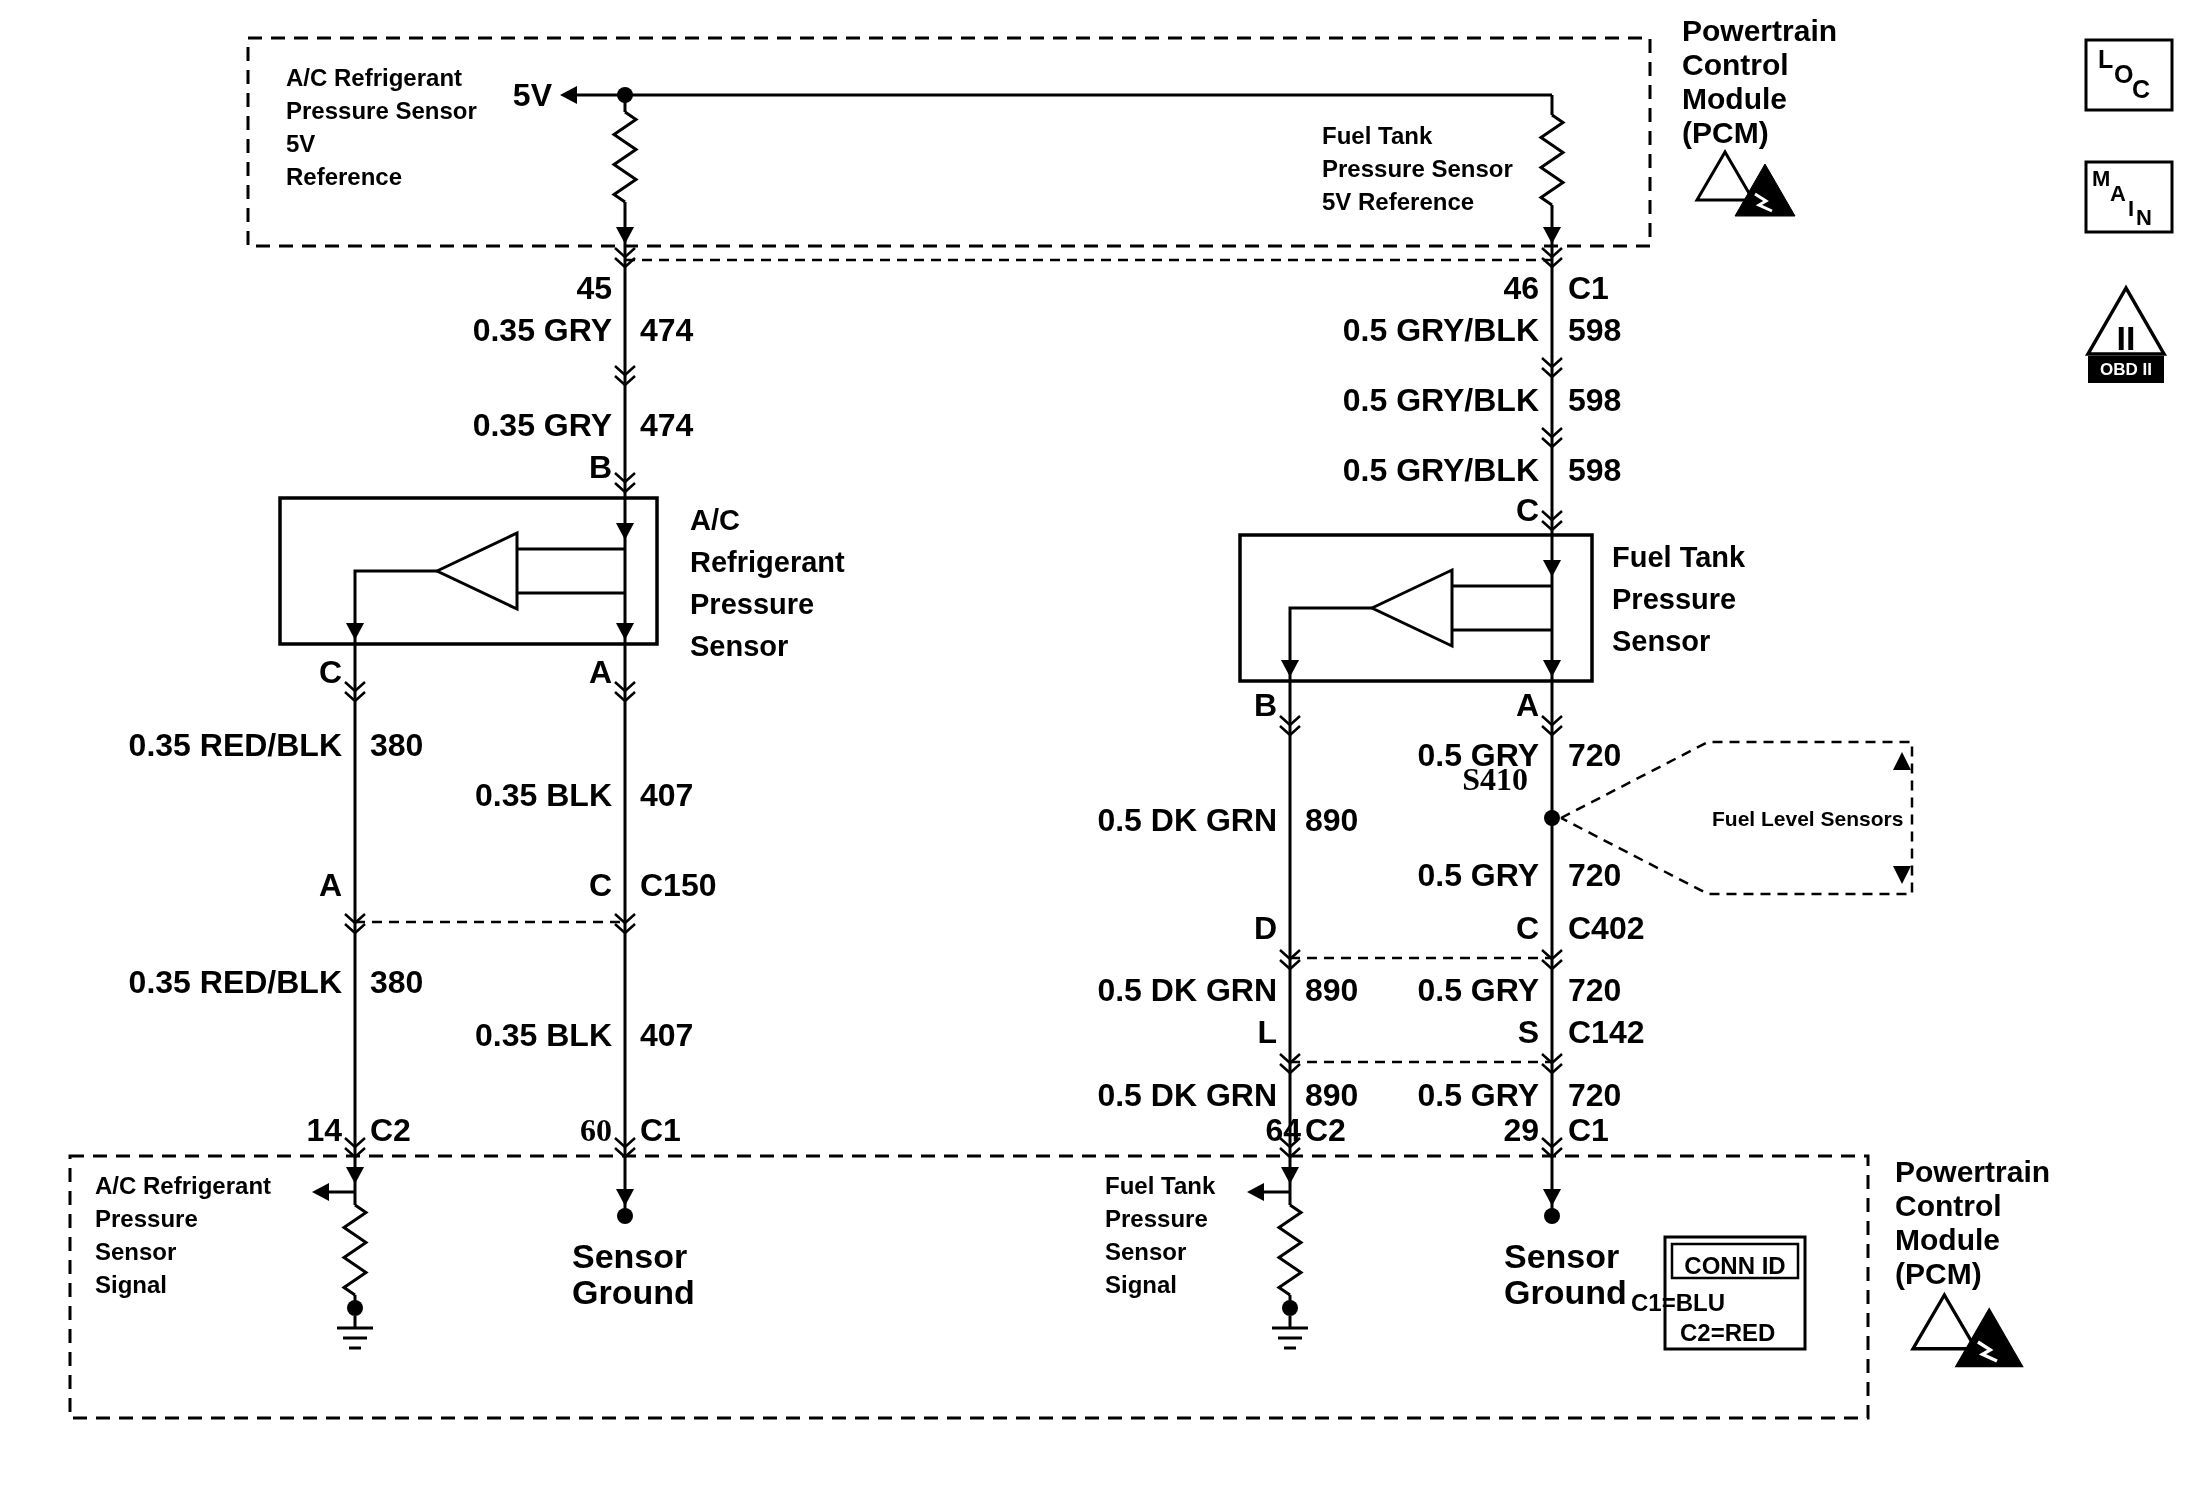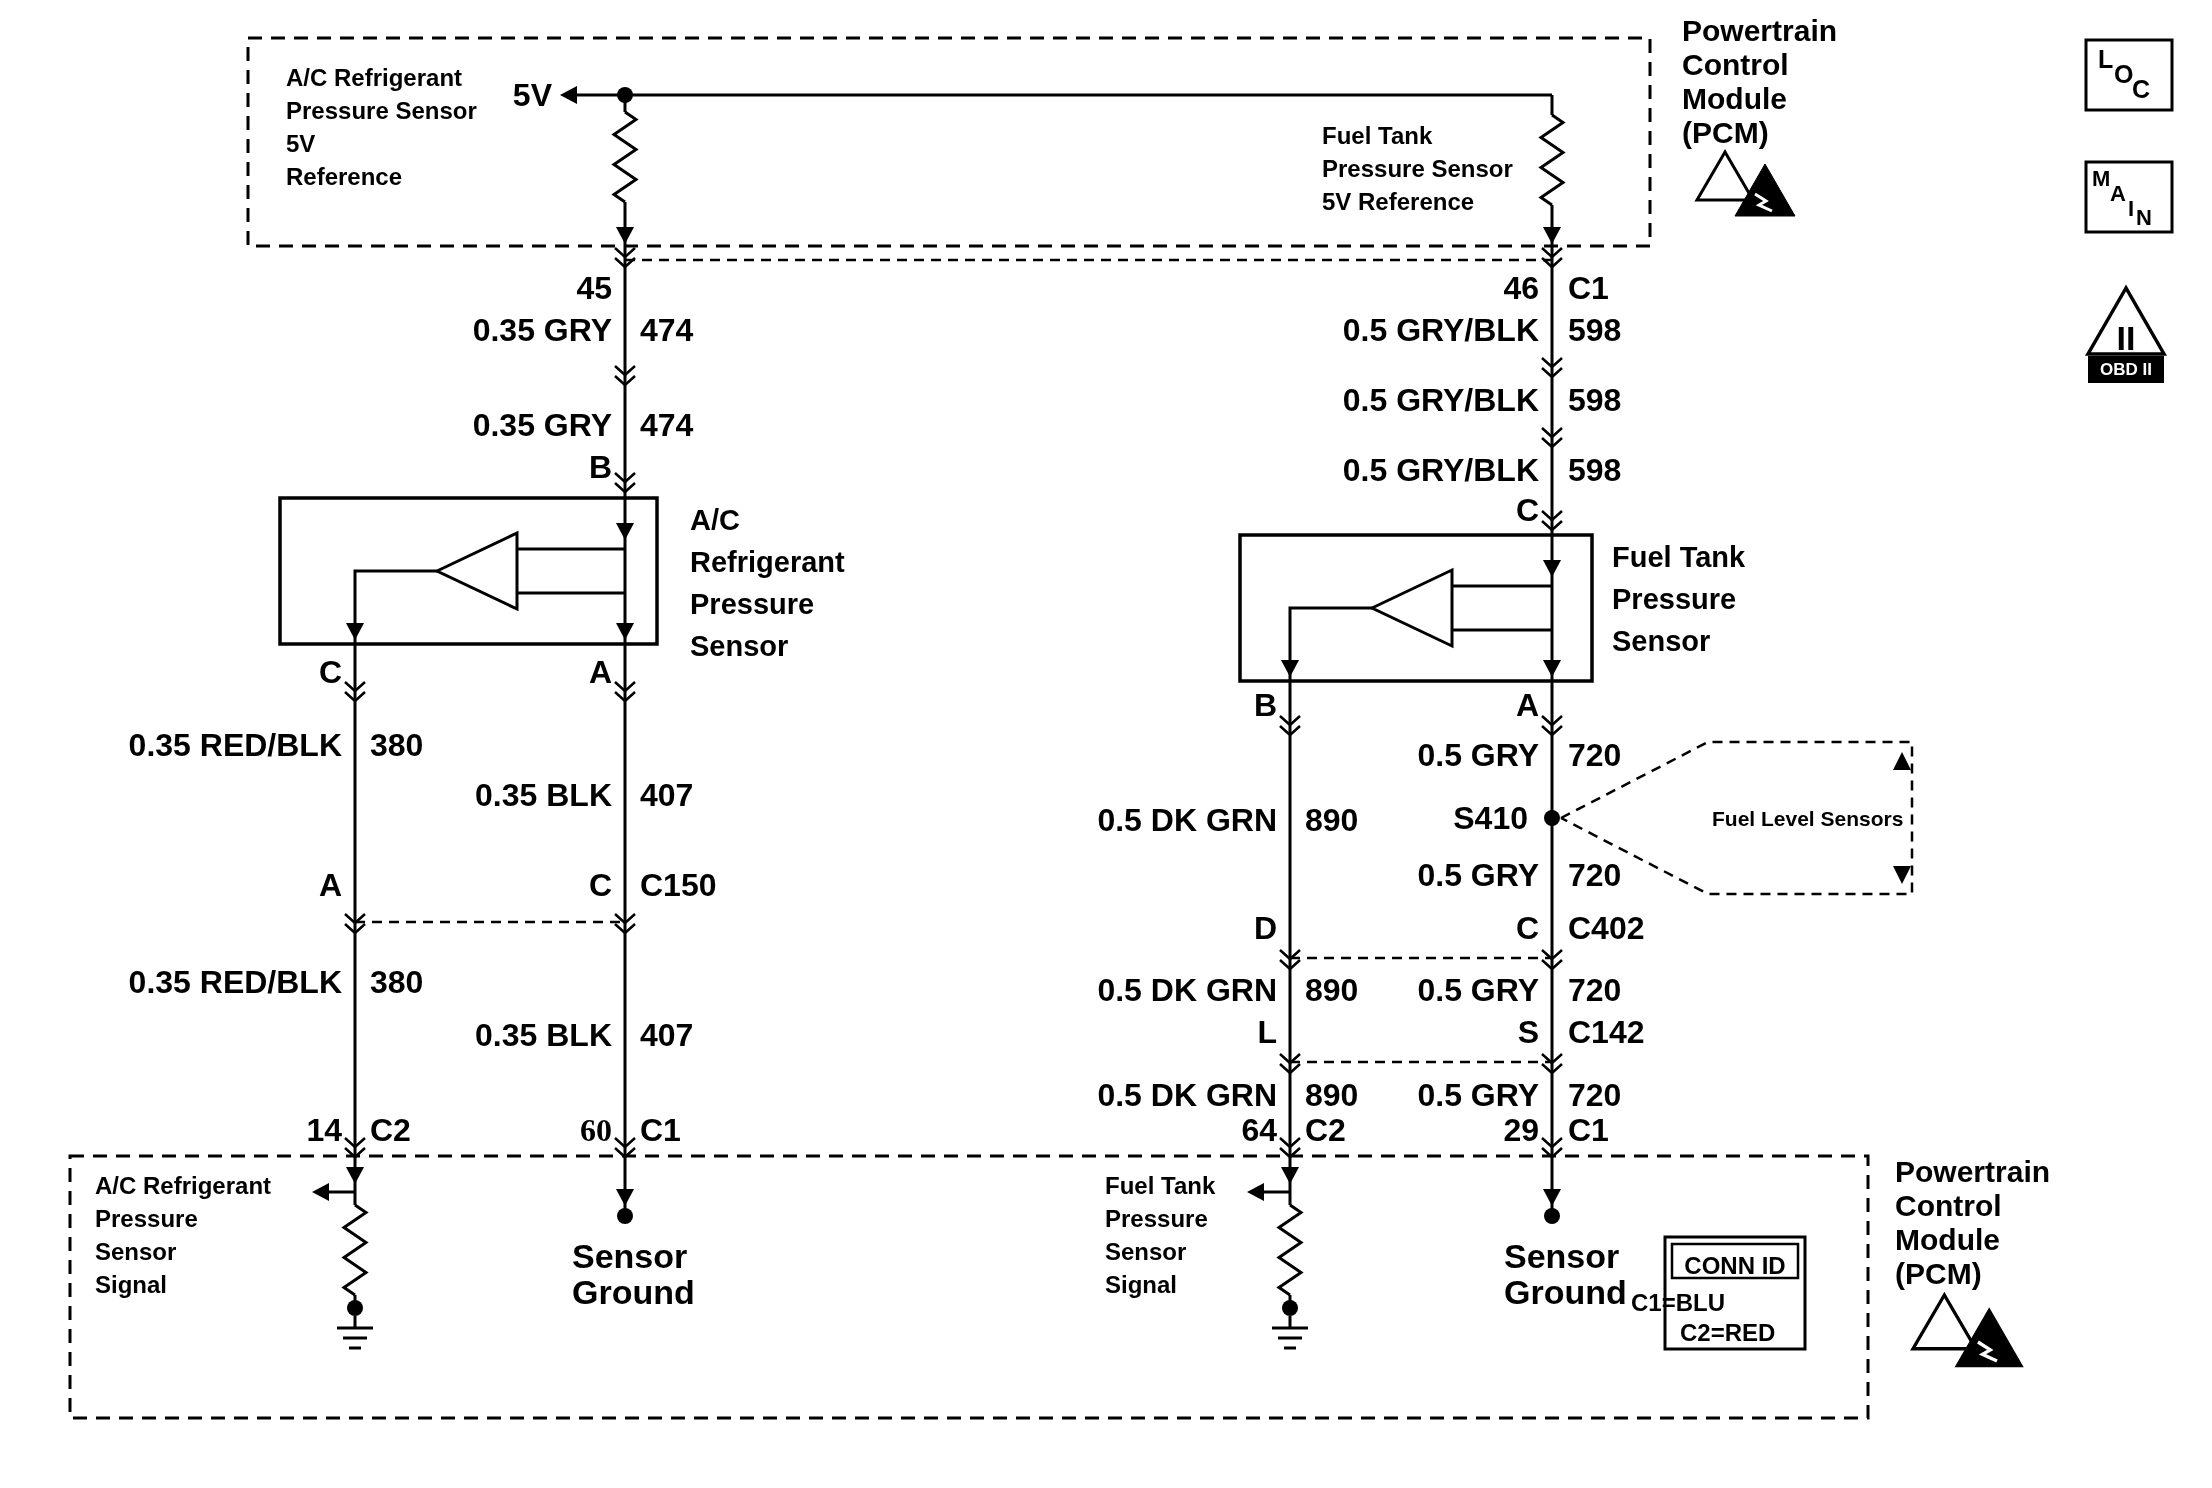--- a/index.html
+++ b/index.html
@@ -224,39 +224,39 @@
   <div class="t s32" style="right:1600px;top:1113px;font-family:Liberation Serif, serif;">60</div>
   <div class="t s32" style="left:640px;top:1113px;">C1</div>
 
   <div class="t s32" style="right:935px;top:688px;">B</div>
   <div class="t s32" style="right:673px;top:688px;">A</div>
 
   <div class="t s32" style="right:673px;top:738px;">0.5 GRY</div>
   <div class="t s32" style="left:1568px;top:738px;">720</div>
   <div class="t s32" style="right:935px;top:803px;">0.5 DK GRN</div>
   <div class="t s32" style="left:1305px;top:803px;">890</div>
-  <div class="t s32" style="right:684px;top:801px;">S410</div>
+  <div class="t s32" style="right:684px;top:762px;font-family:Liberation Serif, serif;">S410</div>
   <div class="t s21" style="left:1712px;top:806px;">Fuel Level Sensors</div>
   <div class="t s32" style="right:673px;top:858px;">0.5 GRY</div>
   <div class="t s32" style="left:1568px;top:858px;">720</div>
   <div class="t s32" style="right:935px;top:911px;">D</div>
   <div class="t s32" style="right:673px;top:911px;">C</div>
   <div class="t s32" style="left:1568px;top:911px;">C402</div>
   <div class="t s32" style="right:935px;top:973px;">0.5 DK GRN</div>
   <div class="t s32" style="left:1305px;top:973px;">890</div>
   <div class="t s32" style="right:673px;top:973px;">0.5 GRY</div>
   <div class="t s32" style="left:1568px;top:973px;">720</div>
   <div class="t s32" style="right:935px;top:1015px;">L</div>
   <div class="t s32" style="right:673px;top:1015px;">S</div>
   <div class="t s32" style="left:1568px;top:1015px;">C142</div>
   <div class="t s32" style="right:935px;top:1078px;">0.5 DK GRN</div>
   <div class="t s32" style="left:1305px;top:1078px;">890</div>
   <div class="t s32" style="right:673px;top:1078px;">0.5 GRY</div>
   <div class="t s32" style="left:1568px;top:1078px;">720</div>
-  <div class="t s32" style="right:935px;top:1113px;margin-left:12px;">64</div>
+  <div class="t s32" style="right:911px;top:1113px;margin-left:12px;">64</div>
   <div class="t s32" style="left:1305px;top:1113px;">C2</div>
   <div class="t s32" style="right:673px;top:1113px;">29</div>
   <div class="t s32" style="left:1568px;top:1113px;">C1</div>
 
   <div class="t s24" style="left:95px;top:1169px;">
     <div>A/C Refrigerant</div>
     <div>Pressure</div>
     <div>Sensor</div>
     <div>Signal</div>
   </div>

